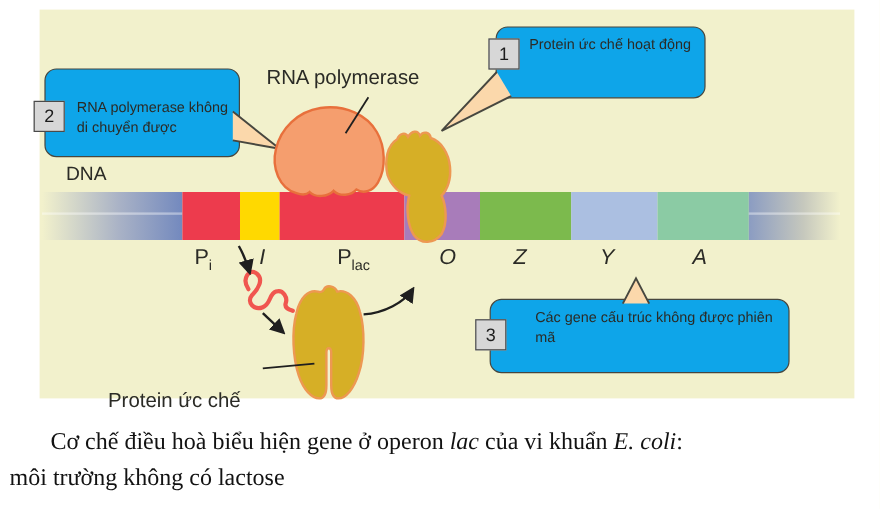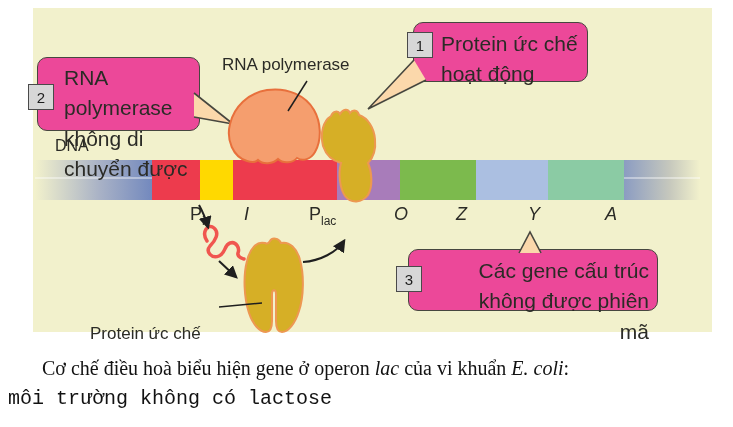--- a/index.html
+++ b/index.html
@@ -16,43 +16,43 @@
   .seg-pi{left:152px;width:48px;background:#ed3b4d;}
   .seg-i{left:200px;width:33px;background:#ffd900;}
   .seg-plac{left:233px;width:104px;background:#ed3b4d;}
   .seg-o{left:337px;width:63px;background:#a87cba;}
   .seg-z{left:400px;width:76px;background:#7cba4d;}
   .seg-y{left:476px;width:72px;background:#abbfe1;}
   .seg-a{left:548px;width:76px;background:#8bcba4;}
 
   
   .dlabel{position:absolute;z-index:2;font-size:17px;white-space:nowrap;}
-  .seg-label{position:absolute;top:204px;z-index:2;font-size:18px;margin-left:28px;}
+  .seg-label{position:absolute;top:204px;z-index:2;font-size:18px;}
   .seg-label .sub{font-size:12px;vertical-align:-5px;}
   .gene{font-style:italic;}
 
   
-  .callout{position:absolute;background:#ec4899;border:1.6px solid #47473f;border-radius:10px;
-           z-index:3;font-size:21px;line-height:1.45;color:#2b2b26;}
+  .callout{position:absolute;background:#0ea5e9;border:1.6px solid #47473f;border-radius:10px;
+           z-index:3;font-size:12px;line-height:1.45;color:#2b2b26;}
   .badge{position:absolute;width:24px;height:24px;background:#d7d7d7;border:1.5px solid #4a4a4a;
          z-index:4;font-size:15px;display:flex;align-items:center;justify-content:center;color:#1d1d1d;}
   .c1{left:413px;top:22px;width:175px;height:60px;padding:6px 8px 0 27px;box-sizing:border-box;}
   .b1{left:407px;top:32px;}
-  .c2{left:37px;top:57px;width:163px;height:74px;padding:5px 6px 0 26px;box-sizing:border-box;}
+  .c2{left:37px;top:57px;width:163px;height:74px;padding:23px 6px 0 26px;box-sizing:border-box;}
   .b2{left:28px;top:84px;}
-  .c3{left:408px;top:249px;width:250px;height:62px;padding:6px 8px 0 37px;box-sizing:border-box;text-align:right;}
+  .c3{left:408px;top:249px;width:250px;height:62px;padding:6px 8px 0 37px;box-sizing:border-box;}
   .b3{left:396px;top:266px;}
 
   .overlay{position:absolute;left:0;top:0;width:733px;height:427px;z-index:5;pointer-events:none;}
 
   
   .caption-line{position:absolute;z-index:2;font-family:"Liberation Serif",serif;font-size:20px;color:#121212;
                 white-space:nowrap;}
   .cap1{left:42px;top:357px;}
-  .cap2{left:8px;top:387px;font-family:Liberation Mono, monospace;}
+  .cap2{left:8px;top:387px;}
   .caption-line .it{font-style:italic;}
 </style>
 </head>
 <body>
 
 <div class="stage">
 
   <div class="panel"></div>
 
   <div class="seg grad-left"></div>

